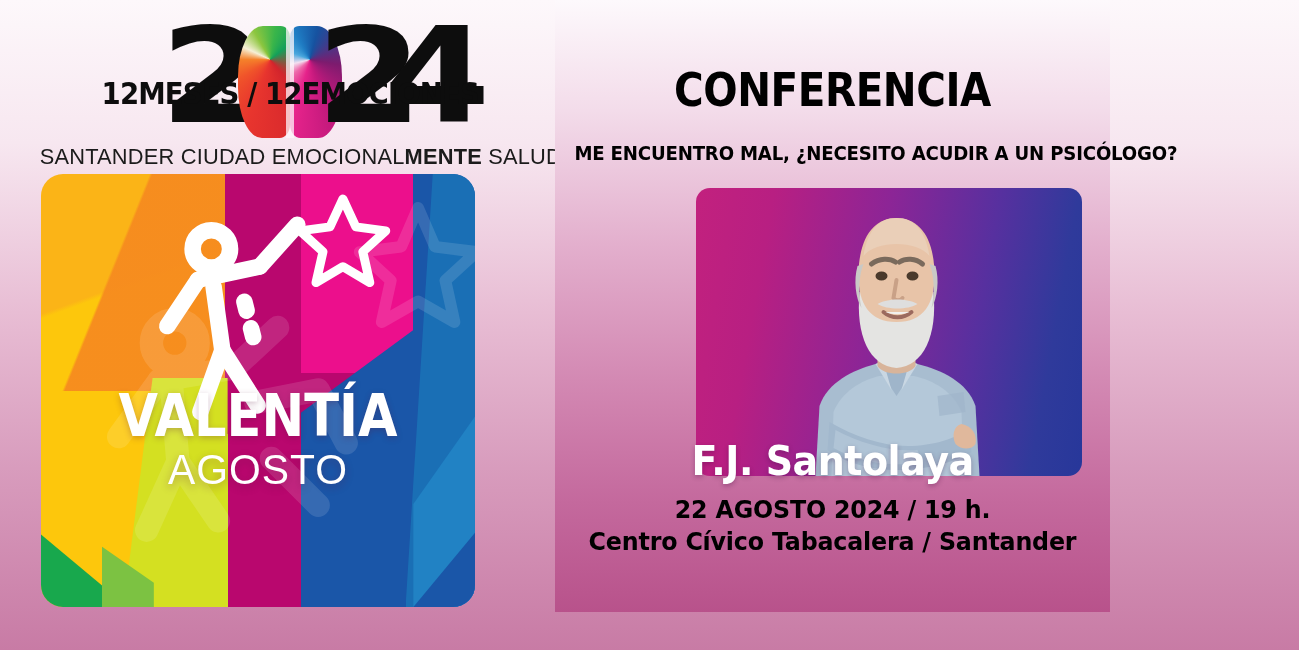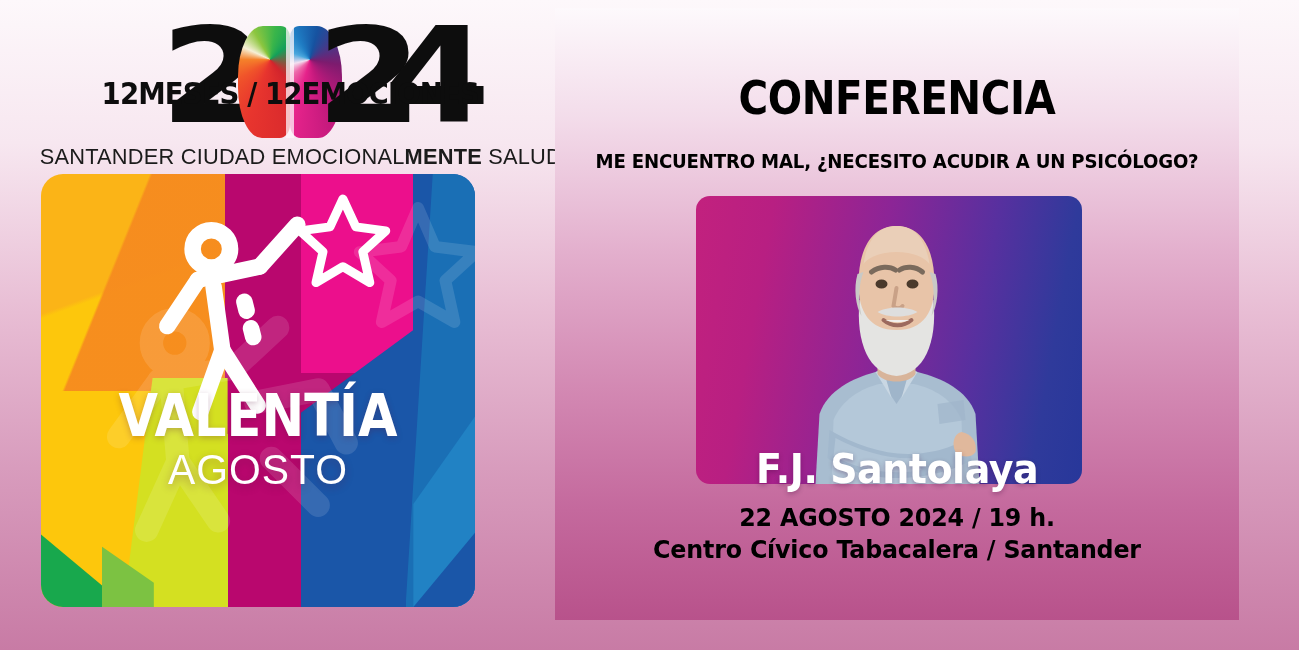--- a/index.html
+++ b/index.html
@@ -223,22 +223,22 @@
     font-weight: 400;
     font-size: 43px;
     letter-spacing: 1px;
     transform: scaleX(.95);
     text-shadow: 0 3px 9px rgba(90,20,60,.33);
   }
 
   
   .right-panel {
     position: absolute;
-    left: 555px; top: 8px;
-    width: 684px; height: 612px;
+    left: 555px; top: 0;
+    width: 555px; height: 612px;
     background: linear-gradient(180deg, #fdf9fc 0%, #f3dcea 18%, #e3afcd 40%, #d389b3 62%, #c4699d 82%, #b8528b 100%);
   }
   .conf-title {
     position: absolute;
     left: 0; top: 62px;
     width: 100%;
     text-align: center;
     font-family: "DejaVu Sans", sans-serif;
     font-weight: 900;
     font-size: 47px;

